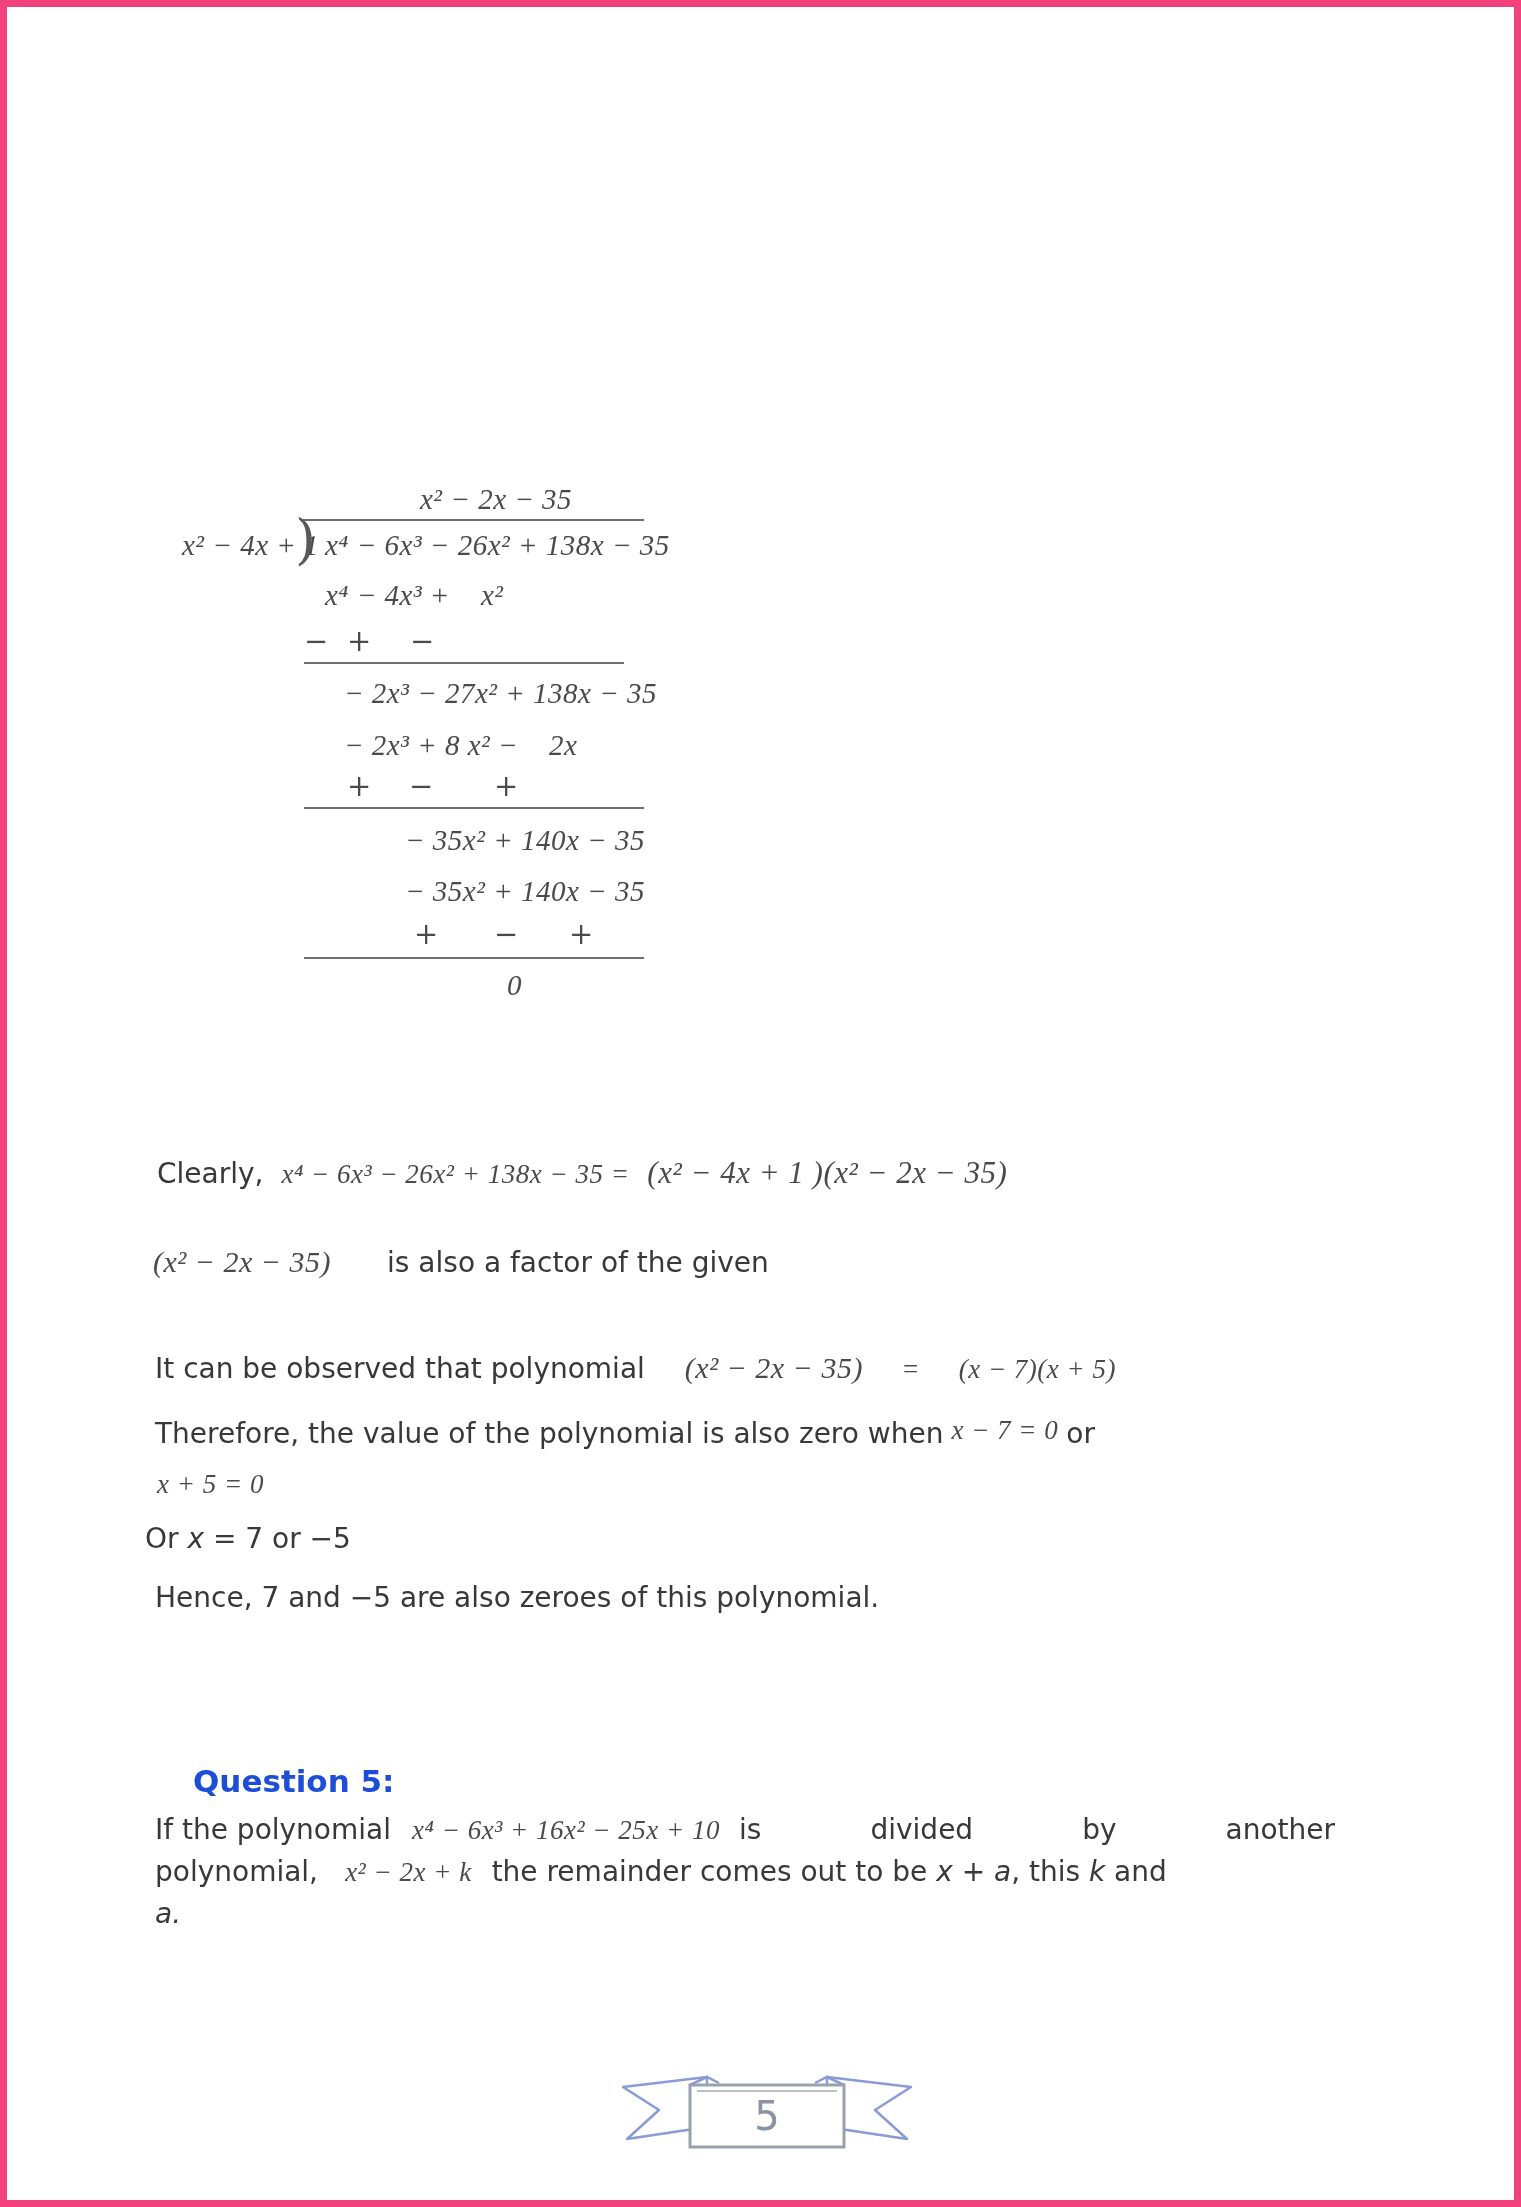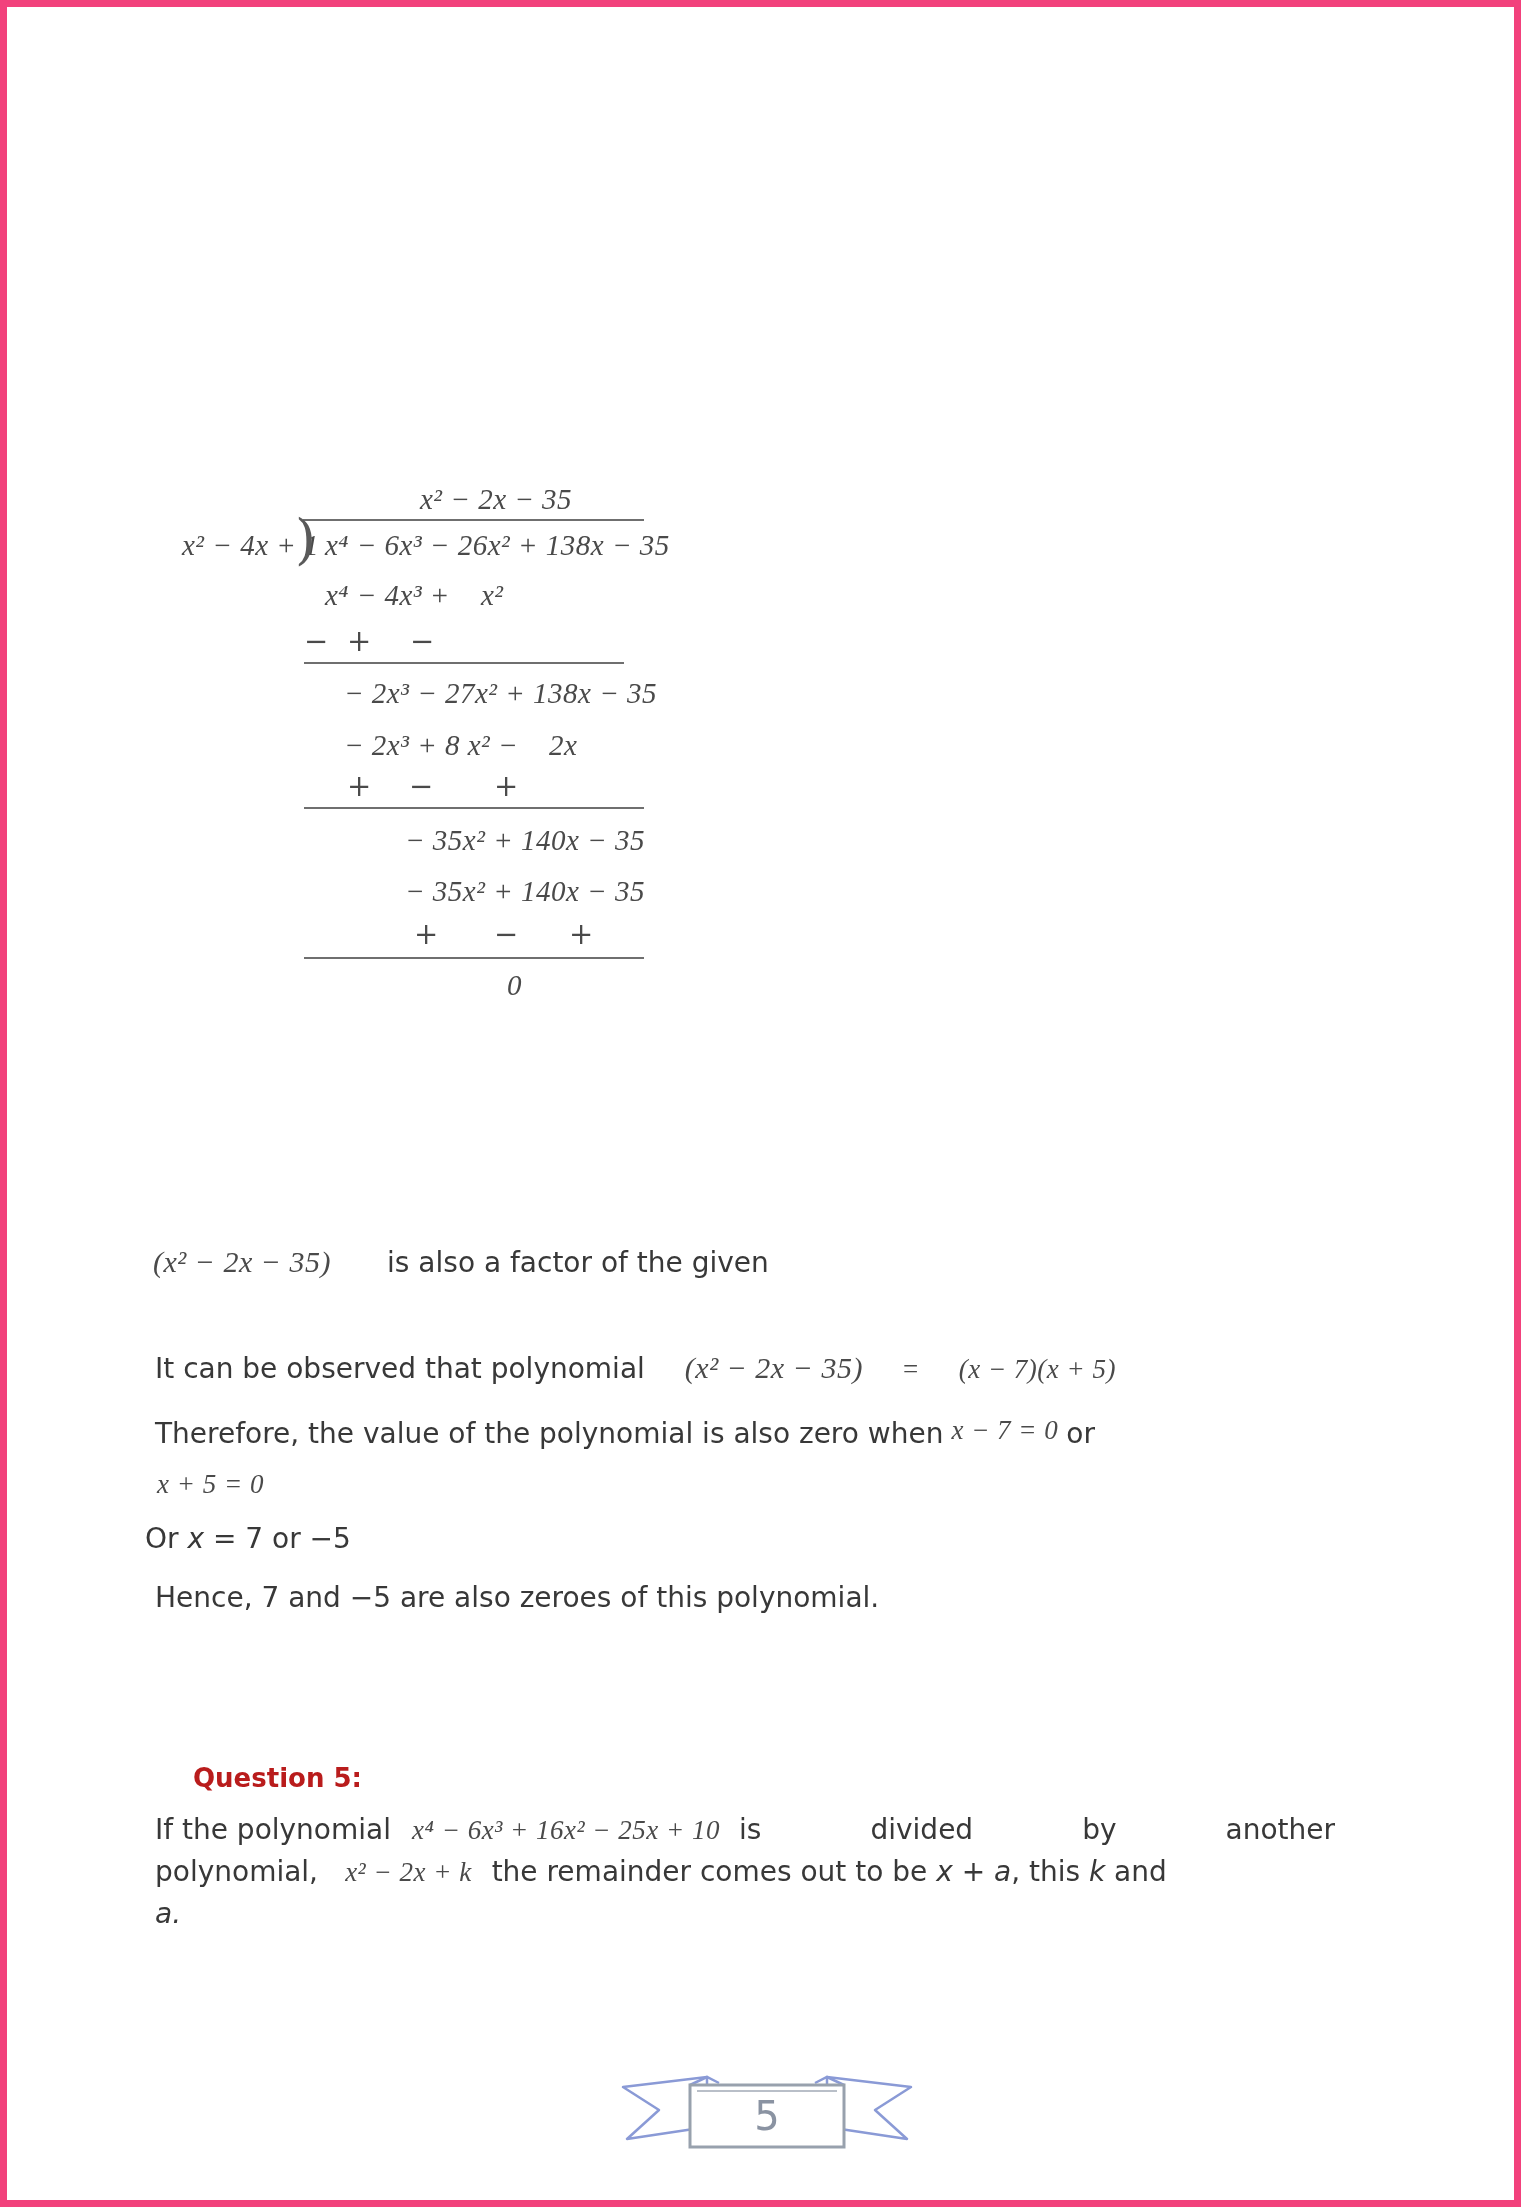--- a/index.html
+++ b/index.html
@@ -27,21 +27,21 @@
   .divline{background:#6f6f6f;height:2px;}
   .paren{
     font-family:"DejaVu Serif","Liberation Serif",serif;
     font-style:normal;color:#5a5a5a;
     font-size:54px;font-weight:300;line-height:1;
   }
   .sign{position:absolute;font-family:"DejaVu Serif","Liberation Serif",serif;
     color:#4a4a4a;font-size:29px;}
   .body-text{font-size:28px;color:#383838;}
   .q-heading{
-    font-size:26px;font-weight:bold;color:#b91c1c;
+    font-size:31px;font-weight:bold;color:#1d4ed8;
     font-family:"DejaVu Sans","Liberation Sans",sans-serif;
   }
   .jline{display:flex;justify-content:space-between;align-items:baseline;width:1180px;}
   .it{font-style:italic;}
   .ribbon-wrap{left:608px;top:2056px;width:304px;height:96px;}
   .ribbon-num{
     position:absolute;left:75px;top:22px;width:154px;height:62px;
     display:flex;align-items:center;justify-content:center;
     font-size:40px;color:#8a93a2;font-family:"DejaVu Sans","Liberation Sans",sans-serif;
   }
@@ -83,20 +83,25 @@
 
     <div class="sign" style="left:407px;top:910px;">+</div>
     <div class="sign" style="left:487px;top:910px;">−</div>
     <div class="sign" style="left:562px;top:910px;">+</div>
 
     <div class="abs divline" style="left:297px;top:950px;width:340px;"></div>
 
     <div class="abs math" style="left:500px;top:962px;">0</div>
   </div>
 
+  <div class="abs" style="left:150px;top:1148px;display:flex;align-items:baseline;gap:18px;">
+    <span class="body-text">Clearly,</span>
+    <span class="math small">x⁴ − 6x³ − 26x² + 138x − 35 =</span>
+    <span class="math" style="font-size:31px;">(x² − 4x + 1 )(x² − 2x − 35)</span>
+  </div>
 
   <div class="abs" style="left:146px;top:1238px;display:flex;align-items:baseline;gap:56px;">
     <span class="math" style="font-size:30px;">(x² − 2x − 35)</span>
     <span class="body-text">is also a factor of the given</span>
   </div>
 
   <div class="abs" style="left:148px;top:1344px;display:flex;align-items:baseline;gap:40px;">
     <span class="body-text">It can be observed that polynomial</span>
     <span class="math" style="font-size:30px;">(x² − 2x − 35)</span>
     <span class="math small" style="font-style:normal;">=</span>

